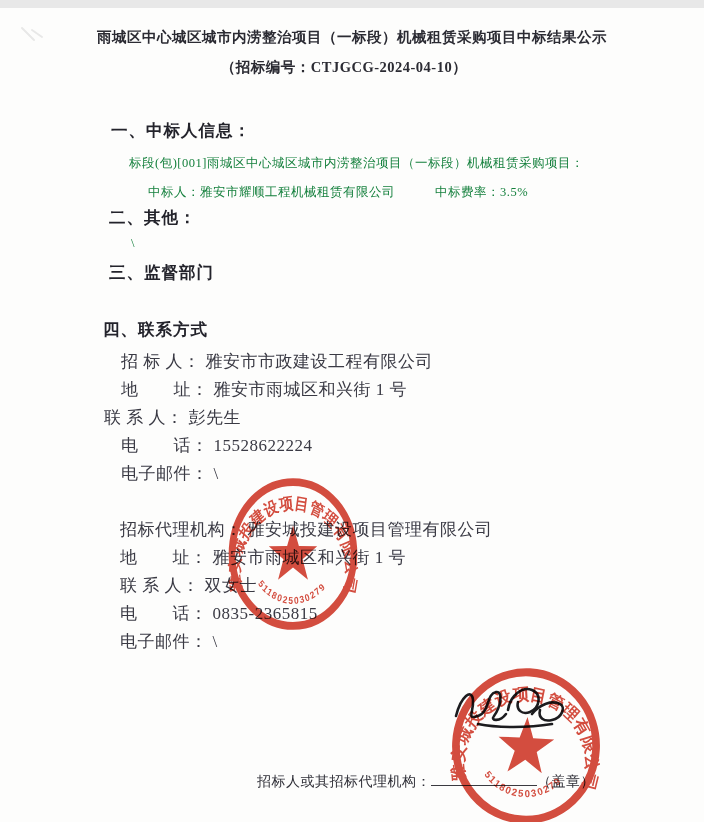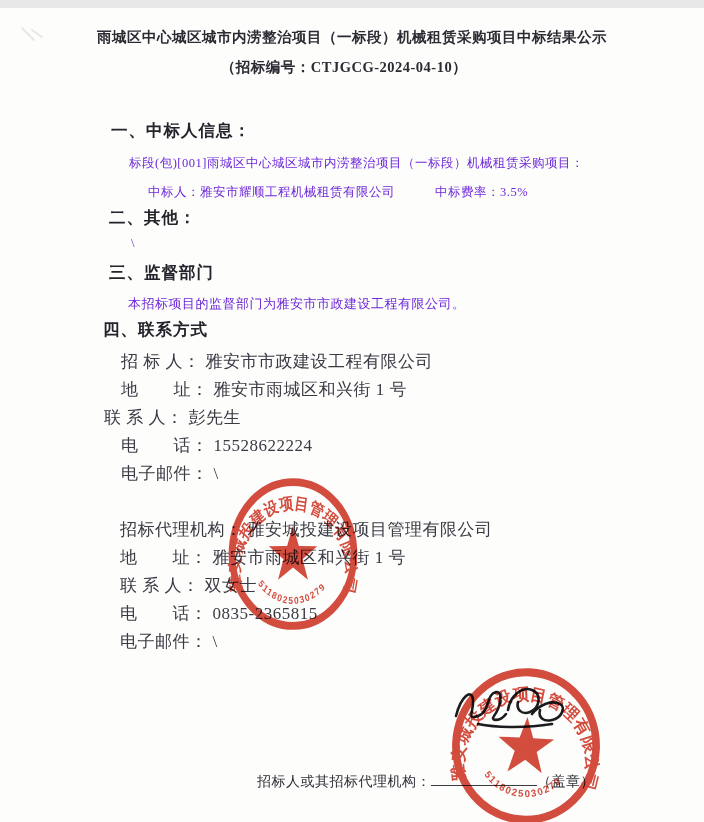--- a/index.html
+++ b/index.html
@@ -6,21 +6,21 @@
   .page{
     position:relative;width:704px;height:822px;margin:8px auto;
     background:#fdfdfc;overflow:hidden;
     font-family:"Liberation Serif","DejaVu Serif",serif;
     color:#34343d;
   }
   .abs{position:absolute;white-space:nowrap;}
   .doc-title{top:20px;left:0;width:704px;text-align:center;font-size:14.5px;font-weight:bold;color:#2b2b33;letter-spacing:.5px;}
   .doc-subtitle{top:50px;left:0;width:688px;text-align:center;font-size:14.5px;font-weight:bold;color:#2b2b33;letter-spacing:.5px;}
   .heading{font-family:"Liberation Sans",sans-serif;font-weight:bold;font-size:16.5px;color:#23232b;letter-spacing:1px;}
-  .body-text{font-size:12.5px;color:#6d28d9;letter-spacing:.5px;}
+  .body-text{font-size:12.5px;color:#15803d;letter-spacing:.5px;}
   .row{position:absolute;white-space:nowrap;font-size:17px;color:#3a3a44;letter-spacing:.5px;}
   .row .lbl{display:inline-block;}
   .row .val{margin-left:5px;}
   .footer-line{font-size:14px;color:#2e2e36;letter-spacing:.5px;}
   .sig-line{display:inline-block;width:106px;border-bottom:1.3px solid #3a3a40;height:13px;vertical-align:baseline;}
   .seal{position:absolute;mix-blend-mode:multiply;opacity:.93;}
   .seal text{font-family:"Liberation Sans",sans-serif;}
   .signature{position:absolute;z-index:6;mix-blend-mode:multiply;}
   .scan-mark{position:absolute;opacity:.55;}
 </style>
@@ -42,21 +42,20 @@
     <span>中标人：</span><span>雅安市耀顺工程机械租赁有限公司</span>
   </div>
   <div class="abs body-text" style="left:435px;top:176px;">
     <span>中标费率：</span><span>3.5%</span>
   </div>
 
   <div class="abs heading" style="left:109px;top:199px;">二、其他：</div>
   <div class="abs body-text" style="left:131px;top:228px;">\</div>
 
   <div class="abs heading" style="left:109px;top:254px;">三、监督部门</div>
-  <div class="abs body-text" style="left:128px;top:287px;font-size:13px;">本招标项目的监督部门为雅安市市政建设工程有限公司。</div>
 
   <div class="abs heading" style="left:103px;top:311px;font-family:Liberation Mono, monospace;">四、联系方式</div>
 
   <div class="row" style="left:121px;top:342px;">
     <span class="lbl">招 标 人：</span><span class="val">雅安市市政建设工程有限公司</span>
   </div>
   <div class="row" style="left:121px;top:370px;">
     <span class="lbl">地　　址：</span><span class="val">雅安市雨城区和兴街 1 号</span>
   </div>
   <div class="row" style="left:104px;top:398px;">

